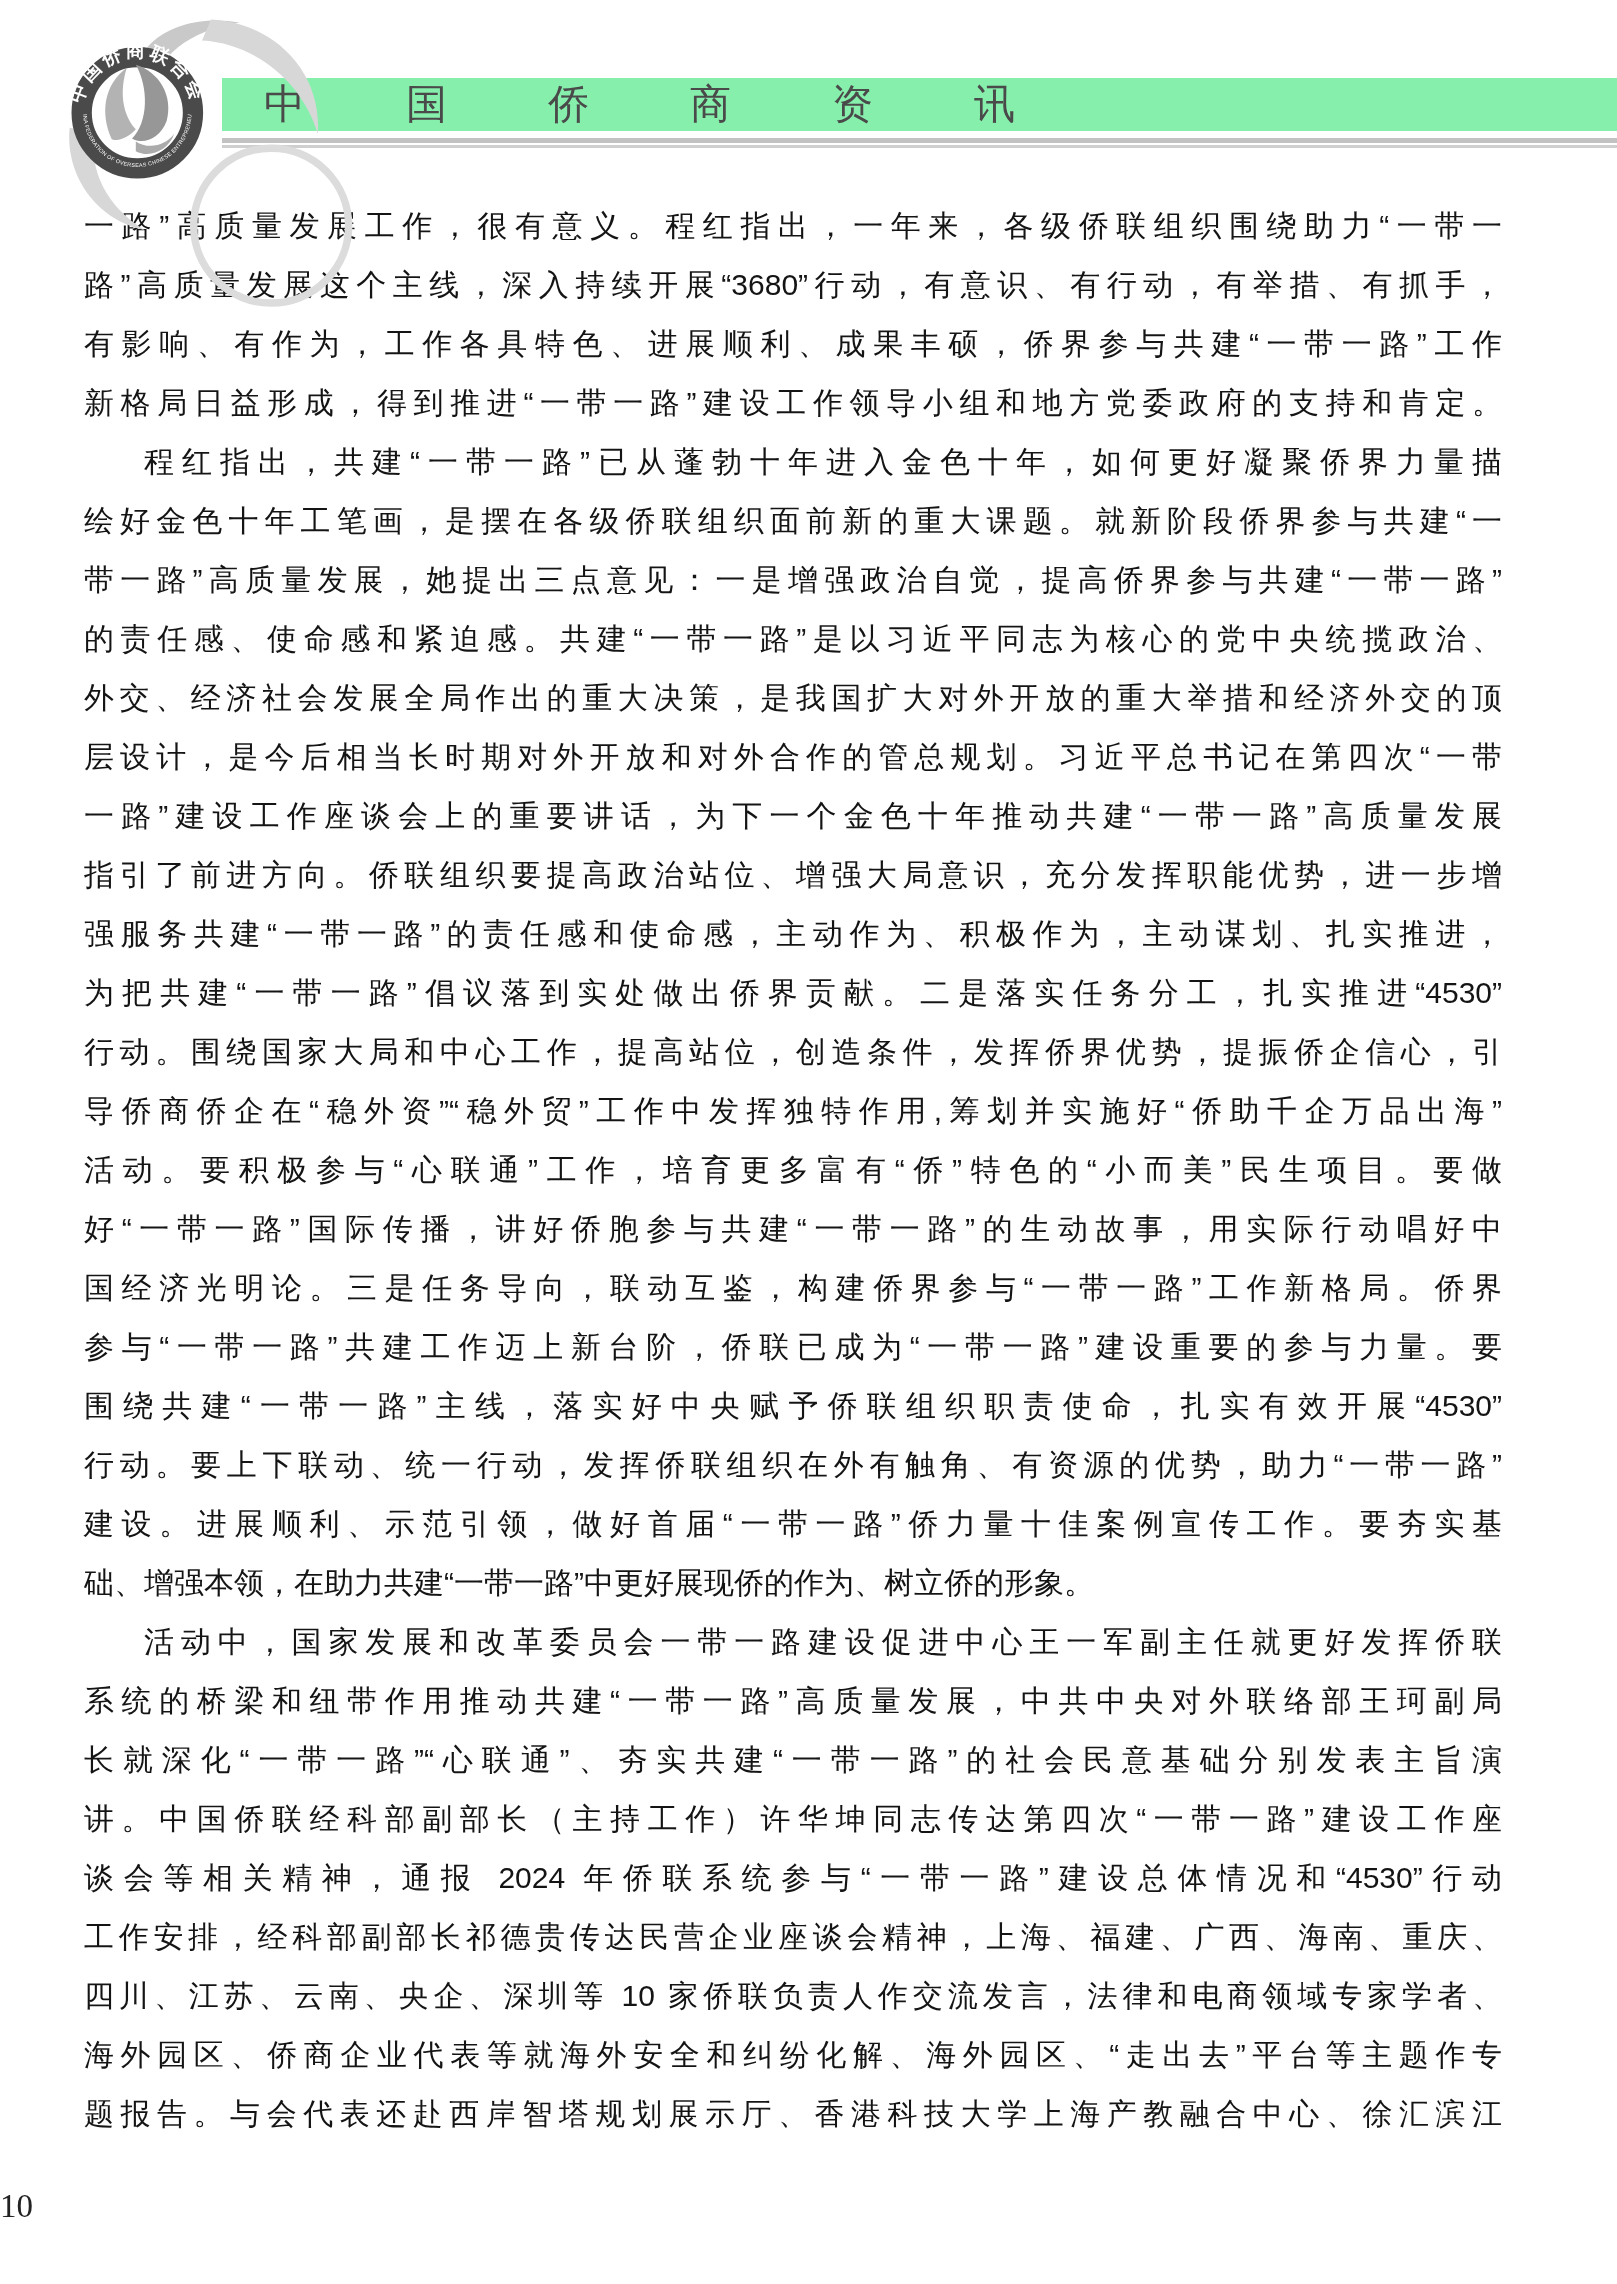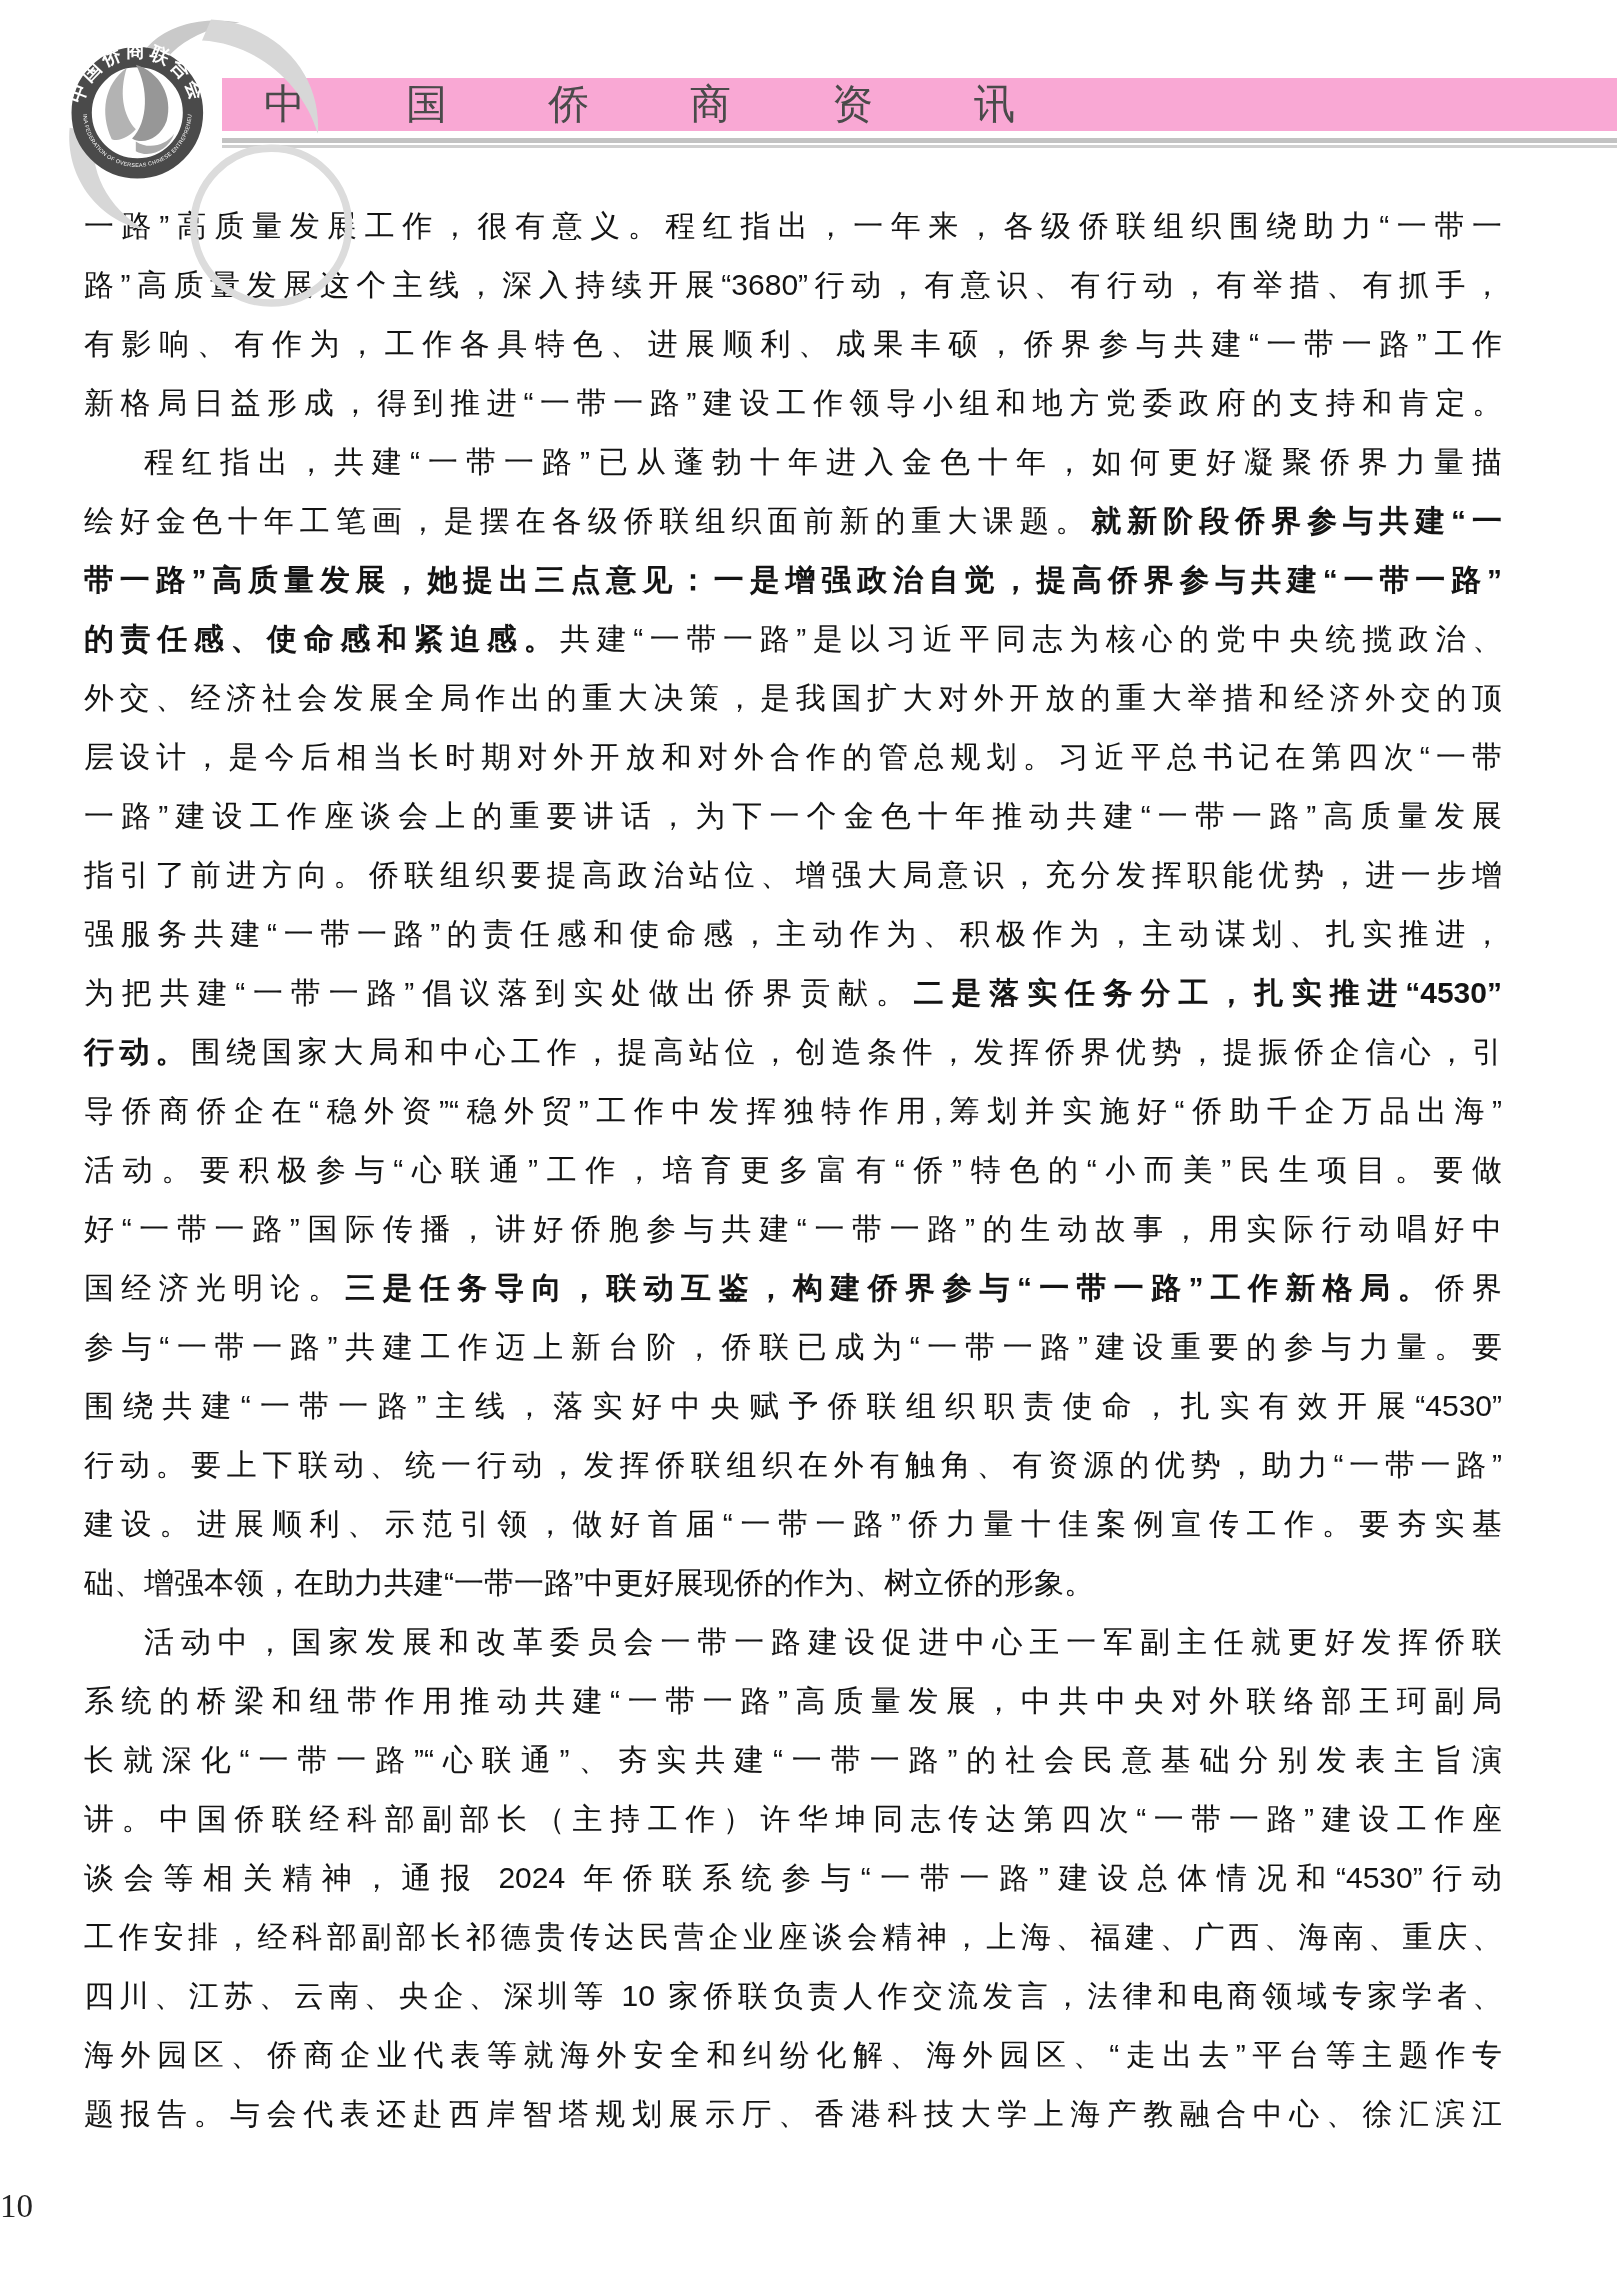--- a/index.html
+++ b/index.html
@@ -5,42 +5,42 @@
   html,body{margin:0;padding:0;}
   body{
     width:1617px;height:2284px;background:#ffffff;position:relative;
     font-family:"Liberation Sans","DejaVu Sans",sans-serif;
     color:#141414;overflow:hidden;
   }
   .page{position:absolute;inset:0;}
   
   .banner{
     position:absolute;left:222px;right:0;top:78px;height:53px;
-    background:#f9a8d4;z-index:1;display:flex;align-items:center;
+    background:#86efac;z-index:1;display:flex;align-items:center;
   }
   .banner-title{
     font-size:41px;color:#4a4a4a;letter-spacing:101px;
     padding-left:42px;white-space:nowrap;line-height:53px;font-weight:400;
   }
   .rule-a{position:absolute;left:222px;right:0;top:138px;height:4.5px;background:#c2c2c2;z-index:1;}
   .rule-b{position:absolute;left:222px;right:0;top:145px;height:3px;background:#cfcfcf;z-index:1;}
   
   .logo-svg{position:absolute;left:22.6px;top:0;z-index:2;}
   
   .text-block{
     position:absolute;left:84px;top:196px;width:1418px;z-index:1;
   }
   .text-line{
     font-size:30px;line-height:59px;height:59px;white-space:nowrap;
     text-align:justify;text-align-last:justify;overflow:visible;
     color:#141414;white-space:normal;
   }
   .text-line.no-justify{text-align-last:left;}
   .text-line.indent{text-indent:60px;}
-  .text-line .bold{font-weight:700;margin-top:27px;}
+  .text-line .bold{font-weight:400;margin-top:27px;}
   
   .page-number{
     position:absolute;left:0;right:0;top:2188px;text-align:left;
     font-family:"Liberation Serif","DejaVu Serif",serif;
     font-size:33px;color:#222;z-index:1;
   }
 </style>
 </head>
 <body>
 

